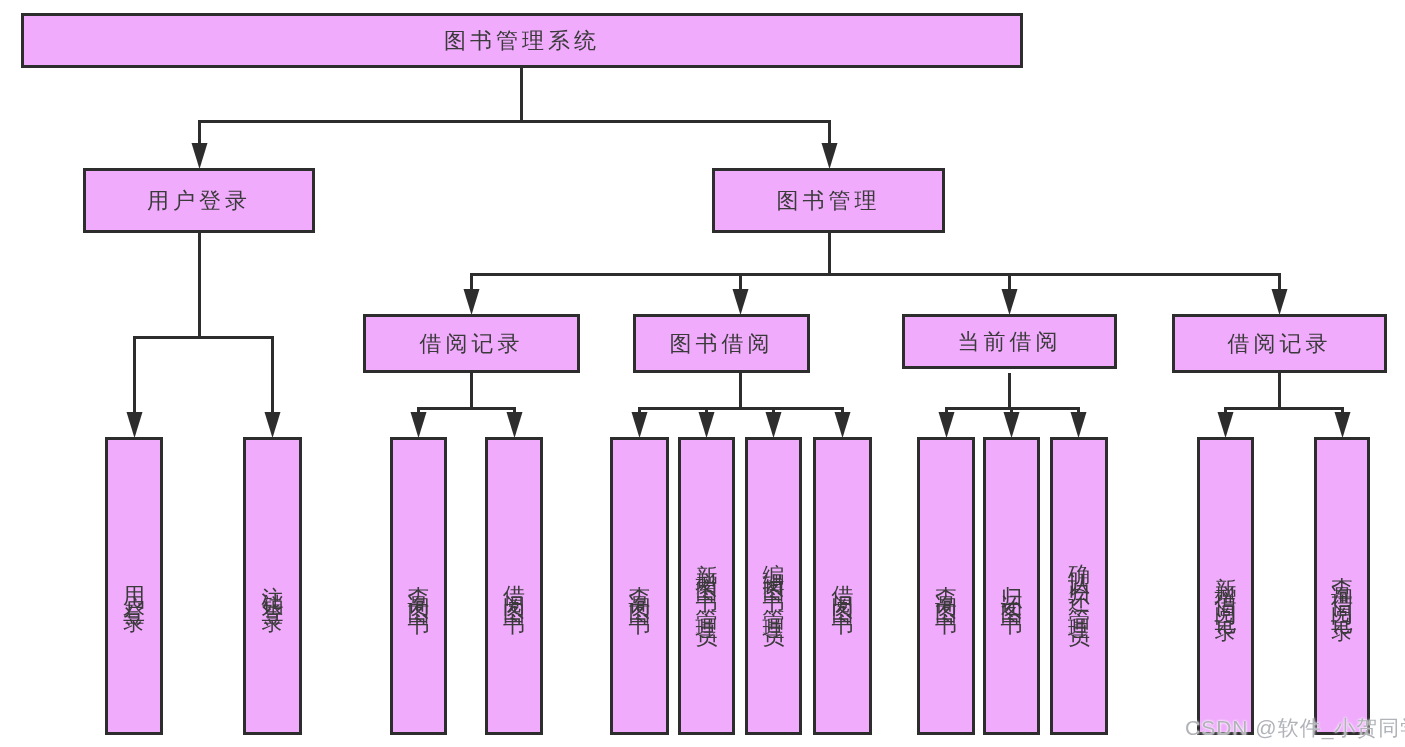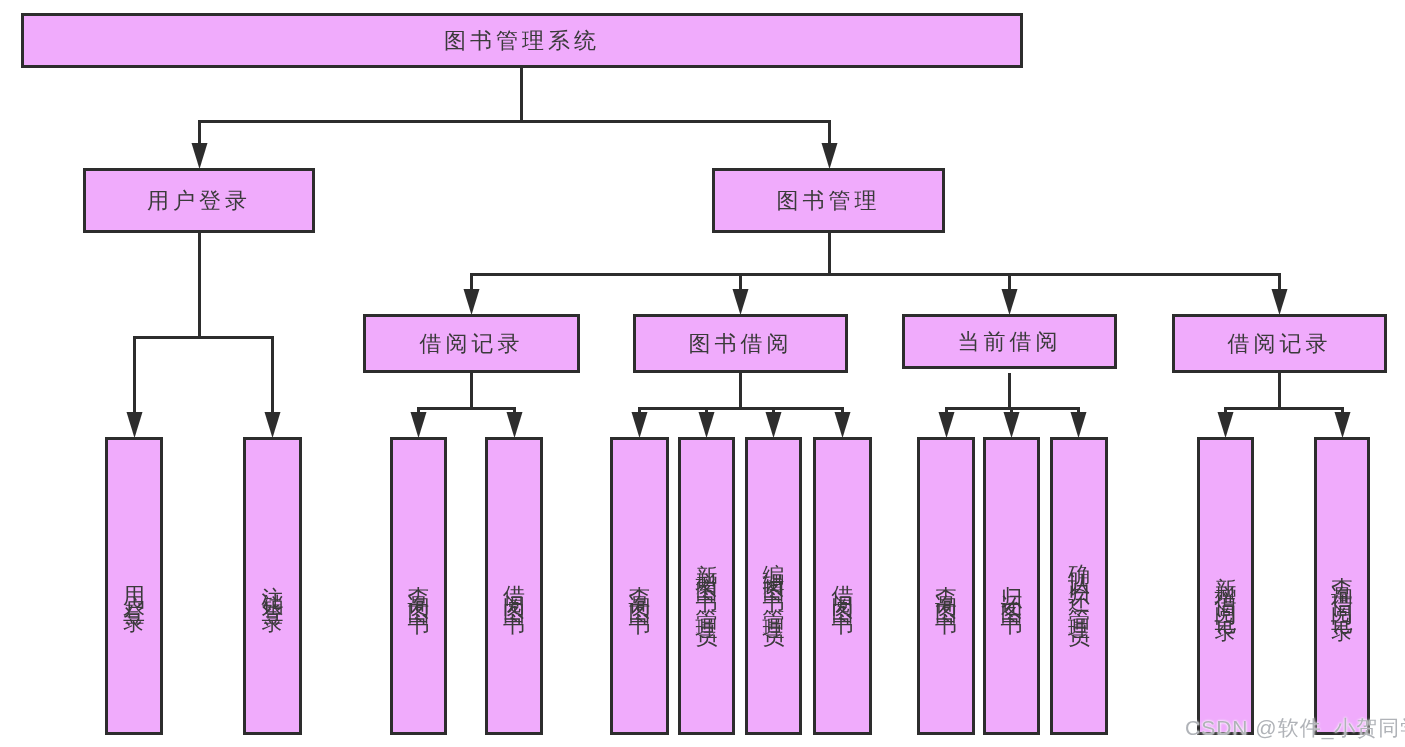--- a/index.html
+++ b/index.html
@@ -80,21 +80,21 @@
       <path d="M1334.5 412 H1350.5 L1342.5 438 Z"></path>
     </g>
   </svg>
 
   <div class="box h" style="left:21px;top:13px;width:1002px;height:55px">图书管理系统</div>
 
   <div class="box h" style="left:83px;top:168px;width:232px;height:65px">用户登录</div>
   <div class="box h" style="left:712px;top:168px;width:233px;height:65px">图书管理</div>
 
   <div class="box h" style="left:363px;top:314px;width:217px;height:59px">借阅记录</div>
-  <div class="box h" style="left:633px;top:314px;width:215px;height:59px">图书借阅</div>
+  <div class="box h" style="left:633px;top:314px;width:177px;height:59px">图书借阅</div>
   <div class="box h" style="left:902px;top:314px;width:215px;height:55px">当前借阅</div>
   <div class="box h" style="left:1172px;top:314px;width:215px;height:59px">借阅记录</div>
 
   <div class="box v" style="left:105px;top:437px;width:58px;height:298px">用户登录</div>
   <div class="box v" style="left:243px;top:437px;width:59px;height:298px">注销登录</div>
 
   <div class="box v" style="left:390px;top:437px;width:57px;height:298px">查询图书</div>
   <div class="box v" style="left:485px;top:437px;width:58px;height:298px">借阅图书</div>
 
   <div class="box v" style="left:610px;top:437px;width:59px;height:298px">查询图书</div>

